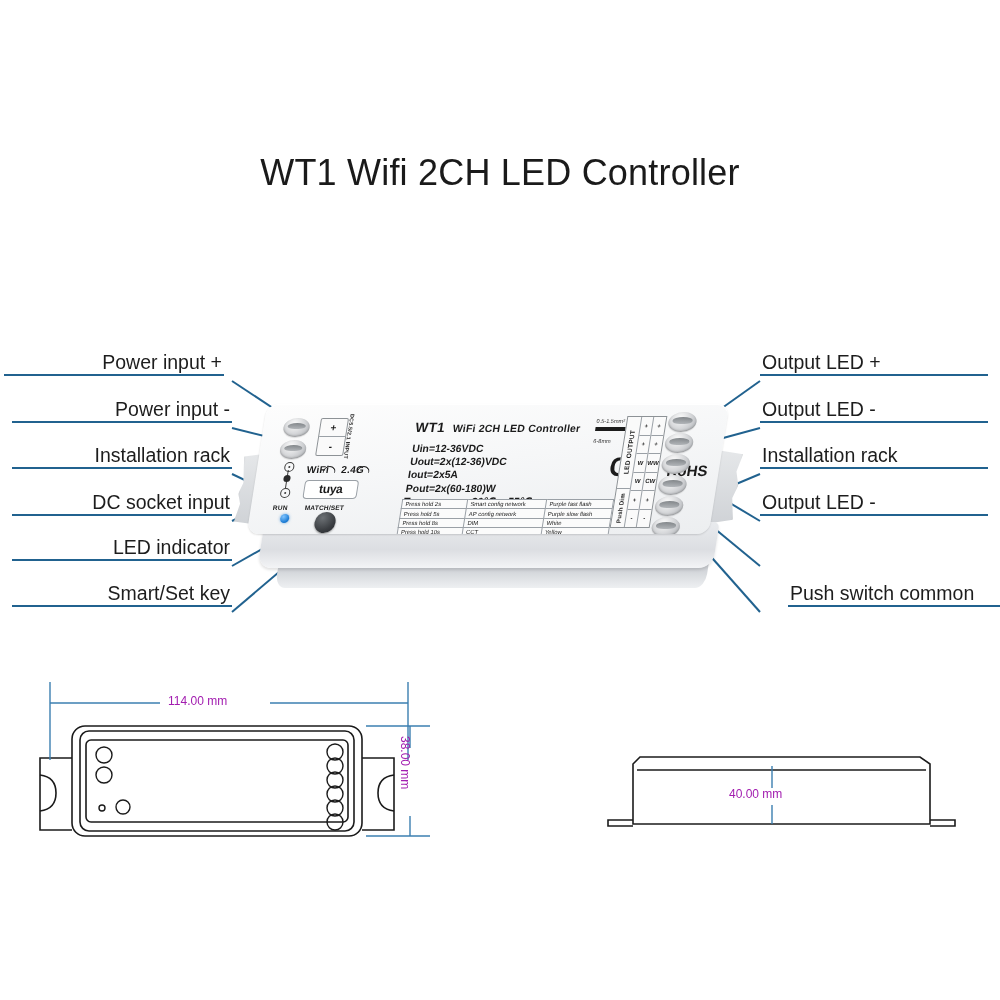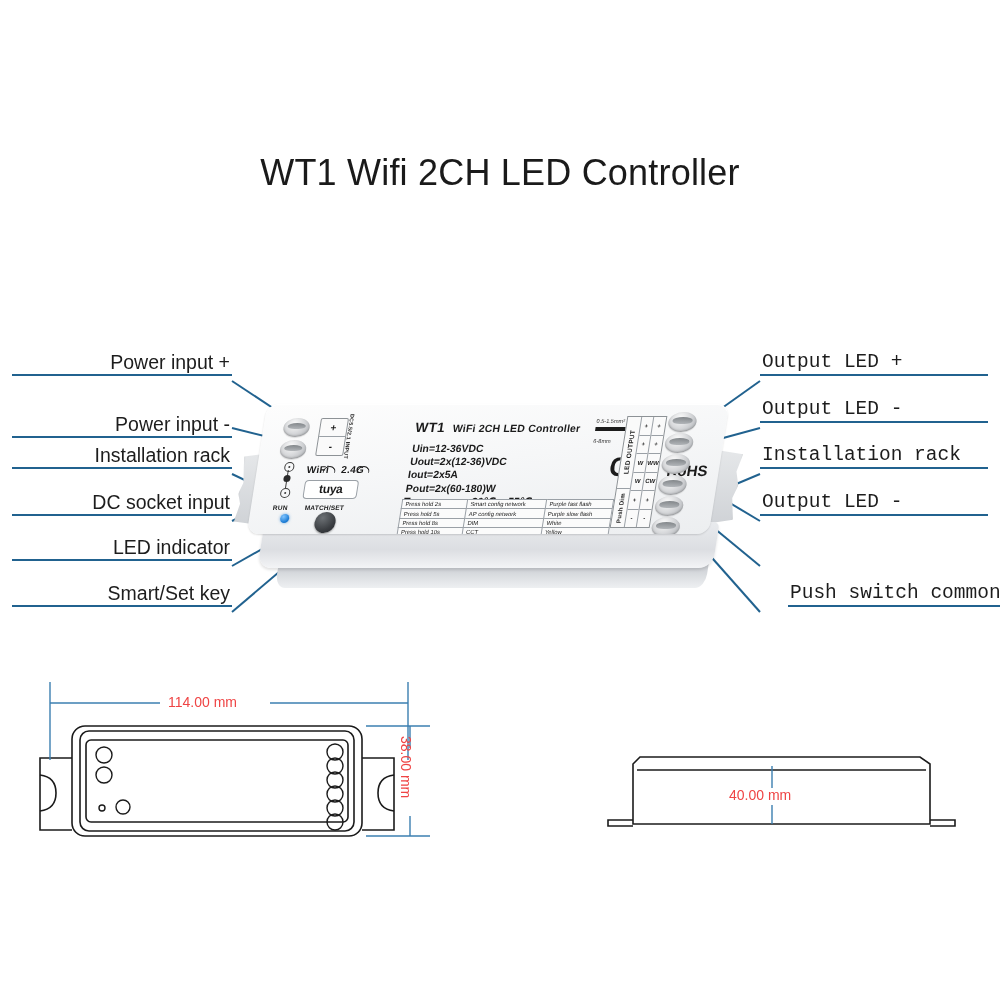--- a/index.html
+++ b/index.html
@@ -15,21 +15,21 @@
   #page-title{
     position:absolute;left:0;top:152px;width:1000px;text-align:center;
     font-size:36px;letter-spacing:.2px;color:#1a1a1a;font-weight:400;
   }
 
   
   .callout{position:absolute;font-size:19.5px;color:#1d1d1d;white-space:nowrap;}
   .callout .txt{display:block;padding:0 2px 2px 2px;line-height:20px;}
   .callout .rule{display:block;height:2px;background:#21628f;width:100%;}
   .callout.left{text-align:right;}
-  .callout.right{text-align:left;font-family:Liberation Mono, monospace;}
+  .callout.right{text-align:left;}
 
   
   #leaders{position:absolute;left:0;top:0;width:1000px;height:1000px;
            pointer-events:none;}
 
   
   #device{
     position:absolute;left:243px;top:390px;width:500px;height:205px;
   }
   .dev-shadow{
@@ -140,21 +140,21 @@
   .outblk .colR{width:13px;display:flex;flex-direction:column;}
   .vcell{flex:1;display:flex;align-items:center;justify-content:center;
          border-bottom:.6px solid #9aa0a6;font-weight:bold;color:#1b1b1b;}
   .vcell:last-child{border-bottom:none;}
   .vtxt{writing-mode:vertical-rl;transform:rotate(180deg);font-size:6.2px;font-weight:bold;letter-spacing:.2px;}
   .vtxt.big{font-size:6.6px;}
   .outscrews{position:absolute;left:404px;top:8px;width:34px;height:120px;}
   .outscrews .sr{position:absolute;left:0;}
 
   
-  .dimtext{position:absolute;font-size:14px;color:#ef4444;text-align:right;}
+  .dimtext{position:absolute;font-size:12px;color:#a21caf;text-align:right;}
   .dimtext.vert{writing-mode:vertical-rl;}
   #dimsvg{position:absolute;left:0;top:0;width:1000px;height:1000px;pointer-events:none;}
 </style>
 </head>
 <body>
 
 <div class="page">
 
   <div id="page-title">WT1 Wifi 2CH LED Controller</div>
 
@@ -170,25 +170,25 @@
 
       <path d="M760,381 L694,428"></path>
       <path d="M760,428 L690,447"></path>
       <path d="M760,474 L722,490"></path>
       <path d="M760,521 L688,478"></path>
       <path d="M760,566 L686,505"></path>
       <path d="M760,612 L682,524"></path>
     </g>
   </svg>
 
-  <div class="callout left" style="left:12px;top:352px;width:220px;">
+  <div class="callout left" style="left:4px;top:352px;width:220px;">
     <span class="txt">Power input +</span>
     <span class="rule"></span>
   </div>
-  <div class="callout left" style="left:12px;top:399px;width:220px;margin-top:15px;">
+  <div class="callout left" style="left:12px;top:399px;width:220px;">
     <span class="txt">Power input -</span>
     <span class="rule"></span>
   </div>
   <div class="callout left" style="left:12px;top:445px;width:220px;">
     <span class="txt">Installation rack</span>
     <span class="rule"></span>
   </div>
   <div class="callout left" style="left:12px;top:537px;width:220px;">
     <span class="txt">LED indicator</span>
     <span class="rule"></span>

